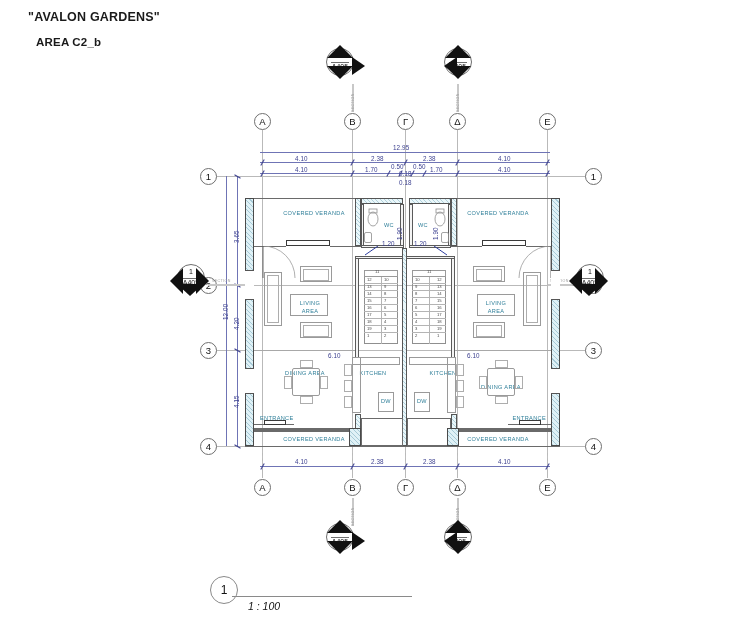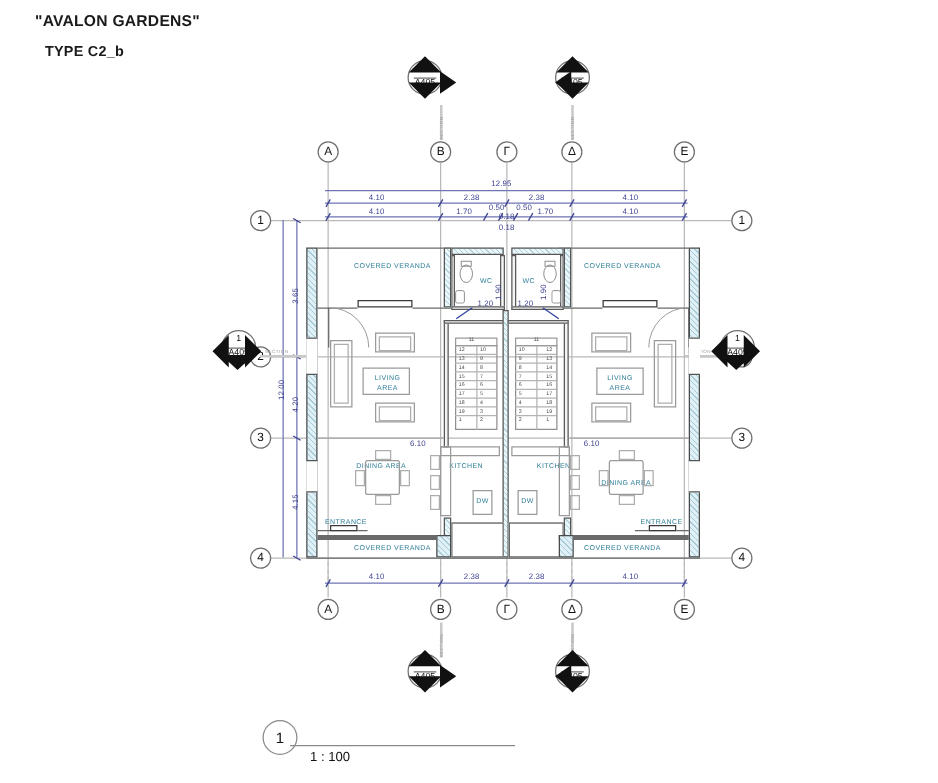--- a/index.html
+++ b/index.html
@@ -15,21 +15,21 @@
   #proj-type{left:36px;top:36px;font-size:11.5px;font-weight:bold;letter-spacing:.2px;}
 
   
   #title-block{left:210px;top:562px;width:260px;height:58px;}
   #tb-circle{
     left:0px;top:14px;width:26px;height:26px;border:1px solid #8a8a8a;border-radius:50%;
     display:flex;align-items:center;justify-content:center;font-size:12px;color:#111;
   }
   #tb-name{left:35px;top:5px;font-size:21px;letter-spacing:.4px;color:#111;}
   #tb-rule{left:22px;top:34px;width:180px;height:1px;background:#8a8a8a;}
-  #tb-scale{left:38px;top:38px;font-size:10.5px;color:#111;}
+  #tb-scale{left:38px;top:38px;font-size:10.5px;color:#111;font-style:italic;}
 
   
   #plan{left:0;top:0;width:750px;height:626px;}
 
   
   .bub{
     width:17px;height:17px;border:1px solid #6f6f6f;border-radius:50%;
     background:#fff;display:flex;align-items:center;justify-content:center;
     font-size:9.5px;color:#111;box-sizing:border-box;
   }
@@ -98,21 +98,21 @@
   .seclabel{font-size:3.6px;color:#9b9b9b;letter-spacing:.4px;}
   .seclabel.vert{transform-origin:0 0;transform:rotate(-90deg);}
   .secline{background:#c8c8c8;width:1.6px;}
 
   .dashed-v{border-left:1px dashed #bdbdbd;}
 </style>
 </head>
 <body>
 
 <div class="abs" id="proj-title">"AVALON GARDENS"</div>
-<div class="abs" id="proj-type">TYPE C2_b</div>
+<div class="abs" id="proj-type">AREA C2_b</div>
 
 <div class="abs" id="plan">
 
   <div class="abs gridline gv" style="left:262px;top:130px;height:348px;"></div>
   <div class="abs gridline gv" style="left:352px;top:130px;height:348px;"></div>
   <div class="abs gridline gv" style="left:405px;top:130px;height:348px;"></div>
   <div class="abs gridline gv" style="left:457px;top:130px;height:348px;"></div>
   <div class="abs gridline gv" style="left:547px;top:130px;height:348px;"></div>
 
   <div class="abs gridline gh" style="left:208px;top:176px;width:385px;"></div>

